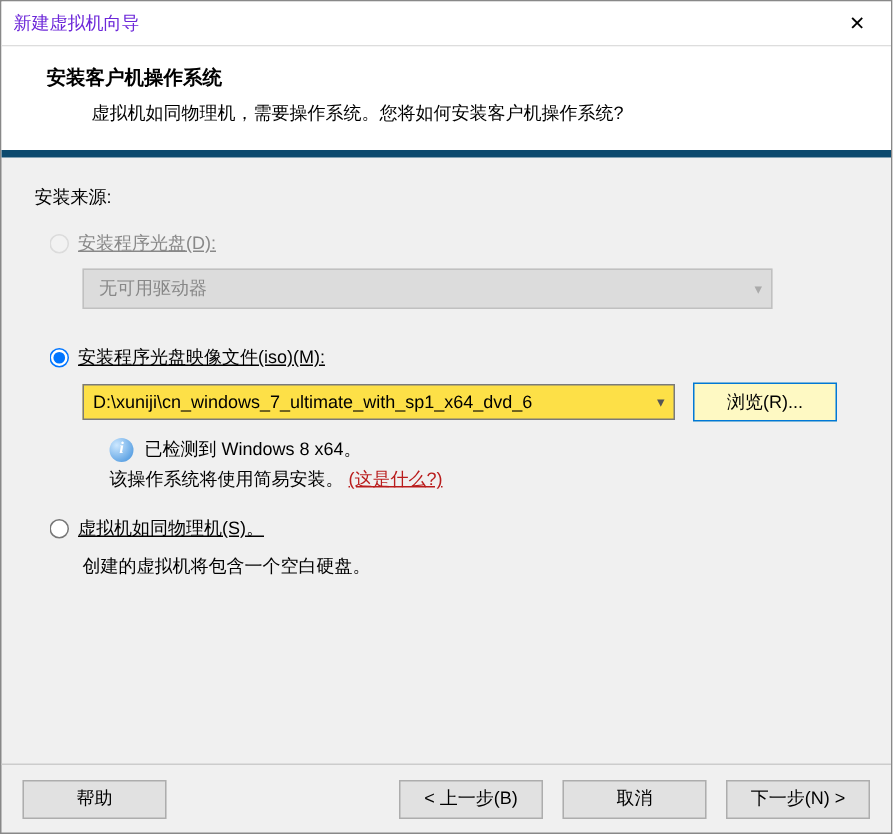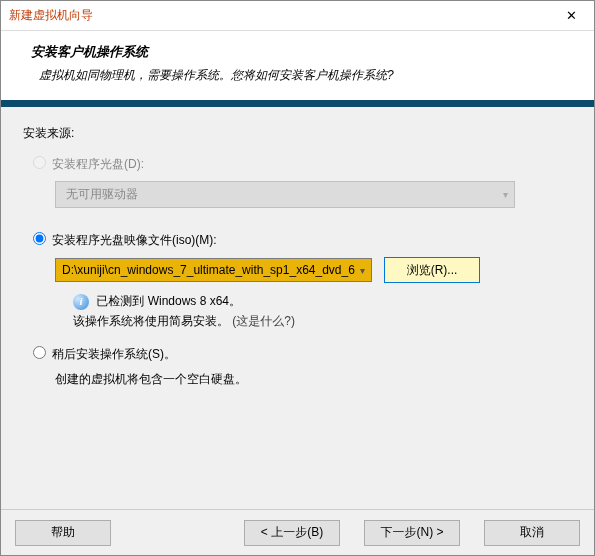--- a/index.html
+++ b/index.html
@@ -1,41 +1,41 @@
 <!DOCTYPE html>
 <html><head>
 <meta charset="utf-8">
 <style>
   * { box-sizing: border-box; font-family: "Microsoft YaHei", "Segoe UI", sans-serif; }
   body { margin: 0; background: #f0f0f0; width: 595px; height: 556px; overflow: hidden; }
   .window { width: 595px; height: 556px; background: #f0f0f0; border: 1px solid #888; display: flex; flex-direction: column; }
   .titlebar { height: 30px; background: #fff; display: flex; align-items: center; justify-content: space-between; padding: 0 0 0 8px; font-size: 12px; border-bottom: 1px solid #ddd; }
-  .title-text { color: #c2410c; }
+  .title-text { color: #6d28d9; }
   .close-btn { width: 45px; height: 30px; display: flex; align-items: center; justify-content: center; color: #000; font-size: 13px; font-family: Arial; }
-  .header { background: #fff; padding: 12px 24px 16px 30px; border-bottom: 7px solid #0c4a6e; font-style: italic; }
+  .header { background: #fff; padding: 12px 24px 16px 30px; border-bottom: 5px solid #0c4a6e; }
   .header-title { font-weight: bold; font-size: 13px; margin-bottom: 6px; }
-  .header-sub { font-size: 12px; margin-left: 8px; color: #000; }
+  .header-sub { font-size: 12px; margin-left: 30px; color: #000; }
   .body { flex: 1; padding: 18px 20px 10px 22px; font-size: 12px; color: #000; }
   .section-label { margin-bottom: 14px; }
   .opt-group { margin-left: 10px; }
-  .radio-row { display: flex; align-items: flex-start; margin-bottom: 8px; margin-top: 10px; }
+  .radio-row { display: flex; align-items: center; margin-bottom: 8px; margin-top: 10px; text-decoration: underline; }
   .radio-row.disabled { color: #888; }
   input[type=radio] { margin: 0 6px 0 0; width: 13px; height: 13px; }
   input[type=radio][disabled] { opacity: 0.6; }
   .combo-disabled { margin: 6px 0 24px 22px; width: 460px; height: 27px; background: #dcdcdc; border: 1px solid #c0c0c0; display: flex; align-items: center; justify-content: space-between; padding: 0 6px 0 10px; color: #888; }
   .combo-disabled .chev { color: #aaa; font-size: 10px; }
   .iso-row { display: flex; align-items: center; gap: 12px; margin: 8px 0 8px 22px; }
-  .iso-combo { width: 317px; height: 24px; background: #eab308; border: 1px solid #7a7a7a; display: flex; align-items: center; justify-content: space-between; padding: 0 6px 0 6px; font-size: 12px; overflow: hidden; white-space: nowrap; }
+  .iso-combo { width: 395px; height: 24px; background: #fde047; border: 1px solid #7a7a7a; display: flex; align-items: center; justify-content: space-between; padding: 0 6px 0 6px; font-size: 12px; overflow: hidden; white-space: nowrap; }
   .iso-combo .chev { font-size: 10px; color: #555; }
   .browse-btn { width: 96px; height: 26px; background: #fef9c3; border: 1px solid #0078d7; font-size: 12px; display: flex; align-items: center; justify-content: center; }
   .info-block { margin: 6px 0 14px 40px; font-size: 12px; line-height: 1.7; }
   .info-icon { display: inline-flex; vertical-align: middle; margin-right: 4px; width:16px; height:16px; border-radius:50%; background: radial-gradient(circle at 30% 30%, #cde8ff, #3b8ddb); color:#fff; font-weight:bold; font-size:11px; align-items:center; justify-content:center; font-family: Georgia, serif; font-style: italic; }
-  .link { color: #404040; cursor: pointer; }
+  .link { color: #b91c1c; text-decoration: underline; cursor: pointer; }
   .later-note { margin: 8px 0 0 22px; }
-  .footer { height: 46px; border-top: 1px solid #ccc; display: flex; align-items: center; padding: 0 14px; gap: 24px; }
+  .footer { height: 46px; border-top: 1px solid #ccc; display: flex; align-items: center; padding: 0 14px; gap: 13px; }
   .footer .spacer { flex: 1; }
   .btn { height: 26px; background: #e1e1e1; border: 1px solid #adadad; font-size: 12px; display: flex; align-items: center; justify-content: center; padding: 0 10px; min-width: 96px; }
 </style>
 </head>
 <body>
 
 <div class="window">
   <div class="titlebar">
     <span class="title-text">新建虚拟机向导</span>
     <div class="close-btn">
@@ -77,35 +77,35 @@
       </div>
       <div class="info-block">
         <span class="info-icon">i</span>
         <span>已检测到 Windows 8 x64。</span><br>
         <span>该操作系统将使用简易安装。</span>
         <span class="link">(这是什么?)</span>
       </div>
 
       <label class="radio-row">
         <input type="radio" name="src" style="">
-        <span>稍后安装操作系统(S)。</span>
+        <span>虚拟机如同物理机(S)。</span>
       </label>
       <div class="later-note">创建的虚拟机将包含一个空白硬盘。</div>
 
     </div>
   </div>
 
   <div class="footer">
     <div class="btn">
         <span>帮助</span>
       </div>
     <div class="spacer"></div>
     <div class="btn">
         <span>&lt; 上一步(B)</span>
       </div>
     <div class="btn">
-        <span>下一步(N) &gt;</span>
+        <span>取消</span>
       </div>
     <div class="btn">
-        <span>取消</span>
+        <span>下一步(N) &gt;</span>
       </div>
   </div>
 </div>
 
 </body></html>

